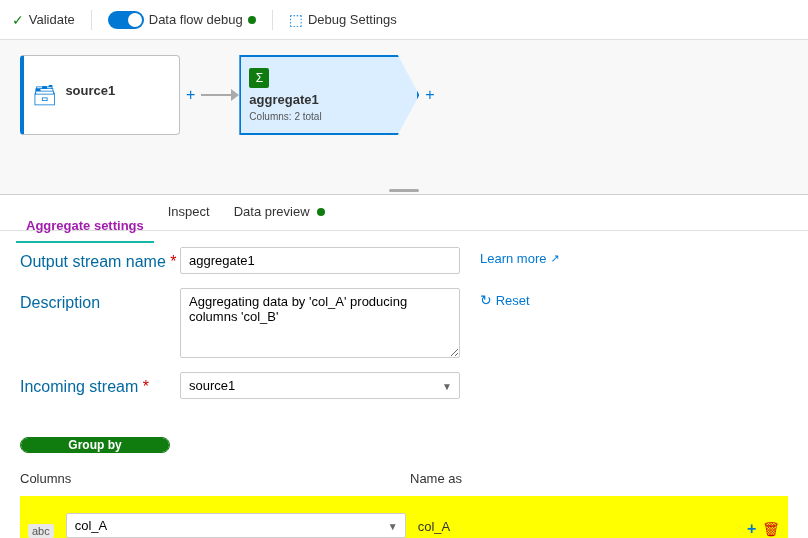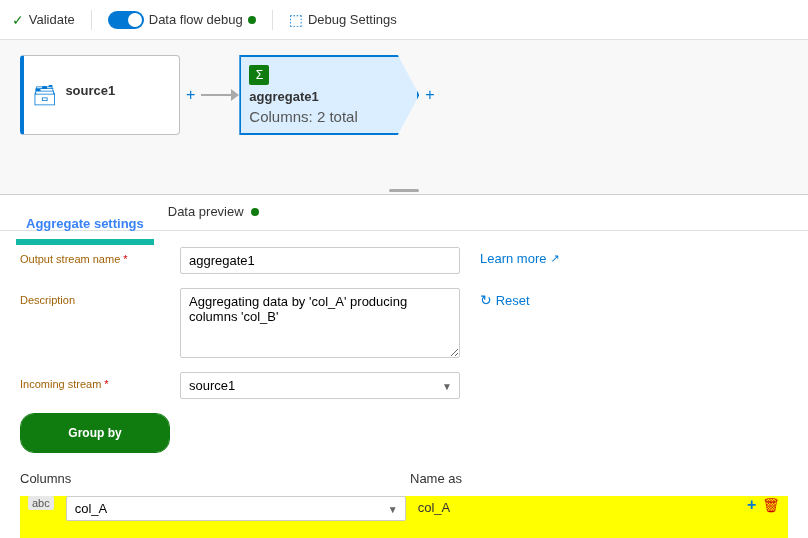--- a/index.html
+++ b/index.html
@@ -50,73 +50,73 @@
     .arrow-head { border-top: 6px solid transparent; border-bottom: 6px solid transparent; border-left: 8px solid #aaa; }
 
     
     .aggregate-node {
       position: relative; background: #dbeeff; border: 2px solid #0078d4;
       width: 180px; height: 80px; display: flex; flex-direction: column;
       justify-content: center; padding: 8px 16px 8px 8px;
       clip-path: polygon(0 0, 88% 0, 100% 50%, 88% 100%, 0 100%);
     }
     .aggregate-title { font-weight: 600; font-size: 13px; color: #333; }
-    .aggregate-sub { font-size: 15px; color: #555; margin-top: 4px; }
+    .aggregate-sub { font-size: 10px; color: #555; margin-top: 4px; }
     .aggregate-icon { display: flex; align-items: center; gap: 4px; margin-bottom: 4px; }
     .sigma-icon { background: #107c10; color: #fff; font-size: 12px; width: 20px; height: 20px; display: flex; align-items: center; justify-content: center; border-radius: 2px; }
 
     
     .resize-area { position: absolute; bottom: 0; left: 50%; transform: translateX(-50%); width: 40px; height: 8px; display: flex; justify-content: center; align-items: center; }
     .resize-bar { width: 30px; height: 3px; background: #aaa; border-radius: 2px; }
 
     
     .bottom-panel { background: #fff; height: calc(538px - 195px); display: flex; flex-direction: column; }
 
     
     .tabs { display: flex; align-items: center; border-bottom: 1px solid #e0e0e0; padding: 0 16px; height: 36px; gap: 4px; }
     .tab {
       padding: 8px 10px; cursor: pointer; font-size: 13px; color: #333;
       border-bottom: 2px solid transparent; position: relative;
     }
-    .tab.active { color: #3b82f6; border-bottom: 6px solid #14b8a6; font-weight: 600; margin-top: 28px; }
+    .tab.active { color: #a21caf; border-bottom: 2px solid #14b8a6; font-weight: 600; margin-top: 28px; }
     .data-preview-dot { width: 8px; height: 8px; background: #107c10; border-radius: 50%; display: inline-block; margin-left: 4px; }
 
     
     .settings-content { padding: 16px 20px; flex: 1; overflow-y: auto; }
     .form-row { display: flex; align-items: flex-start; margin-bottom: 14px; }
-    .form-label { width: 160px; font-size: 11px; color: #a16207; padding-top: 6px; flex-shrink: 0; }
+    .form-label { width: 160px; font-size: 16px; color: #0369a1; padding-top: 6px; flex-shrink: 0; }
     .form-label-required::after { content: ' *'; color: #c00; }
     .form-input { border: 1px solid #ccc; border-radius: 2px; padding: 5px 8px; font-size: 13px; width: 280px; outline: none; }
     .form-textarea { border: 1px solid #ccc; border-radius: 2px; padding: 5px 8px; font-size: 13px; width: 280px; height: 70px; resize: vertical; outline: none; font-family: 'Segoe UI', sans-serif; }
     .form-select-wrapper { position: relative; width: 280px; }
     .form-select { border: 1px solid #ccc; border-radius: 2px; padding: 5px 8px; font-size: 13px; width: 100%; appearance: none; background: #fff; outline: none; cursor: pointer; }
     .select-arrow { position: absolute; right: 8px; top: 50%; transform: translateY(-50%); color: #666; font-size: 10px; pointer-events: none; }
     .side-actions { display: flex; flex-direction: column; gap: 8px; margin-left: 20px; padding-top: 4px; }
     .learn-more { color: #0078d4; font-size: 13px; cursor: pointer; display: flex; align-items: center; gap: 4px; }
     .reset-btn { color: #0078d4; font-size: 13px; cursor: pointer; display: flex; align-items: center; gap: 4px; background: none; border: none; }
     .reset-icon { font-size: 14px; color: #0078d4; }
 
     
-    .toggle-group { display: flex; height: 40px; border-radius: 14px; overflow: hidden; width: 150px; border: 1px solid #107c10; margin-bottom: 14px; }
+    .toggle-group { display: flex; height: 16px; border-radius: 14px; overflow: hidden; width: 150px; border: 1px solid #107c10; margin-bottom: 14px; }
     .toggle-btn {
       flex: 1; display: flex; align-items: center; justify-content: center;
       font-size: 12px; cursor: pointer; border: none;
     }
     .toggle-btn.active { background: #107c10; color: #fff; font-weight: 600; }
     .toggle-btn.inactive { background: #fff; color: #333; }
 
     
     .columns-section { padding: 0 20px; }
     .columns-header { display: flex; padding: 4px 0; margin-bottom: 6px; }
     .col-header { font-size: 13px; color: #333; }
     .col-header-left { width: 390px; }
     .col-header-right { flex: 1; }
 
     
-    .column-row { display: flex; align-items: flex-start; background: #ffff00; height: 42px; padding: 0 8px; gap: 8px; }
+    .column-row { display: flex; align-items: flex-end; background: #ffff00; height: 42px; padding: 0 8px; gap: 8px; }
     .col-type-badge { font-size: 11px; color: #555; background: #e8e8e8; padding: 1px 4px; border-radius: 2px; margin-right: 4px; flex-shrink: 0; }
     .col-select-wrapper { position: relative; flex: 0 0 340px; }
     .col-select { width: 100%; border: 1px solid #ccc; border-radius: 2px; padding: 4px 24px 4px 8px; font-size: 13px; appearance: none; background: #fff; cursor: pointer; outline: none; }
     .col-name-input { border: none; background: transparent; font-size: 13px; color: #333; flex: 1; outline: none; padding: 4px; }
     .row-actions { display: flex; align-items: center; gap: 6px; margin-left: auto; }
     .row-add-btn { color: #0078d4; font-size: 16px; cursor: pointer; background: none; border: none; font-weight: bold; }
     .row-delete-btn { color: #c00; font-size: 14px; cursor: pointer; background: none; border: none; }
   </style>
 </head>
 <body>
@@ -175,20 +175,23 @@
   </div>
 </div>
 
 <div class="bottom-panel">
 
   <div class="tabs">
     <div class="tab active">
       <span>Aggregate settings</span>
     </div>
     <div class="tab">
+      <span>Inspect</span>
+    </div>
+    <div class="tab">
       <span>Data preview</span>
       <span class="data-preview-dot"></span>
     </div>
   </div>
 
   <div class="settings-content">
 
     <div class="form-row">
       <div class="form-label form-label-required">Output stream name</div>
       <input class="form-input" type="text" value="aggregate1" style="">

